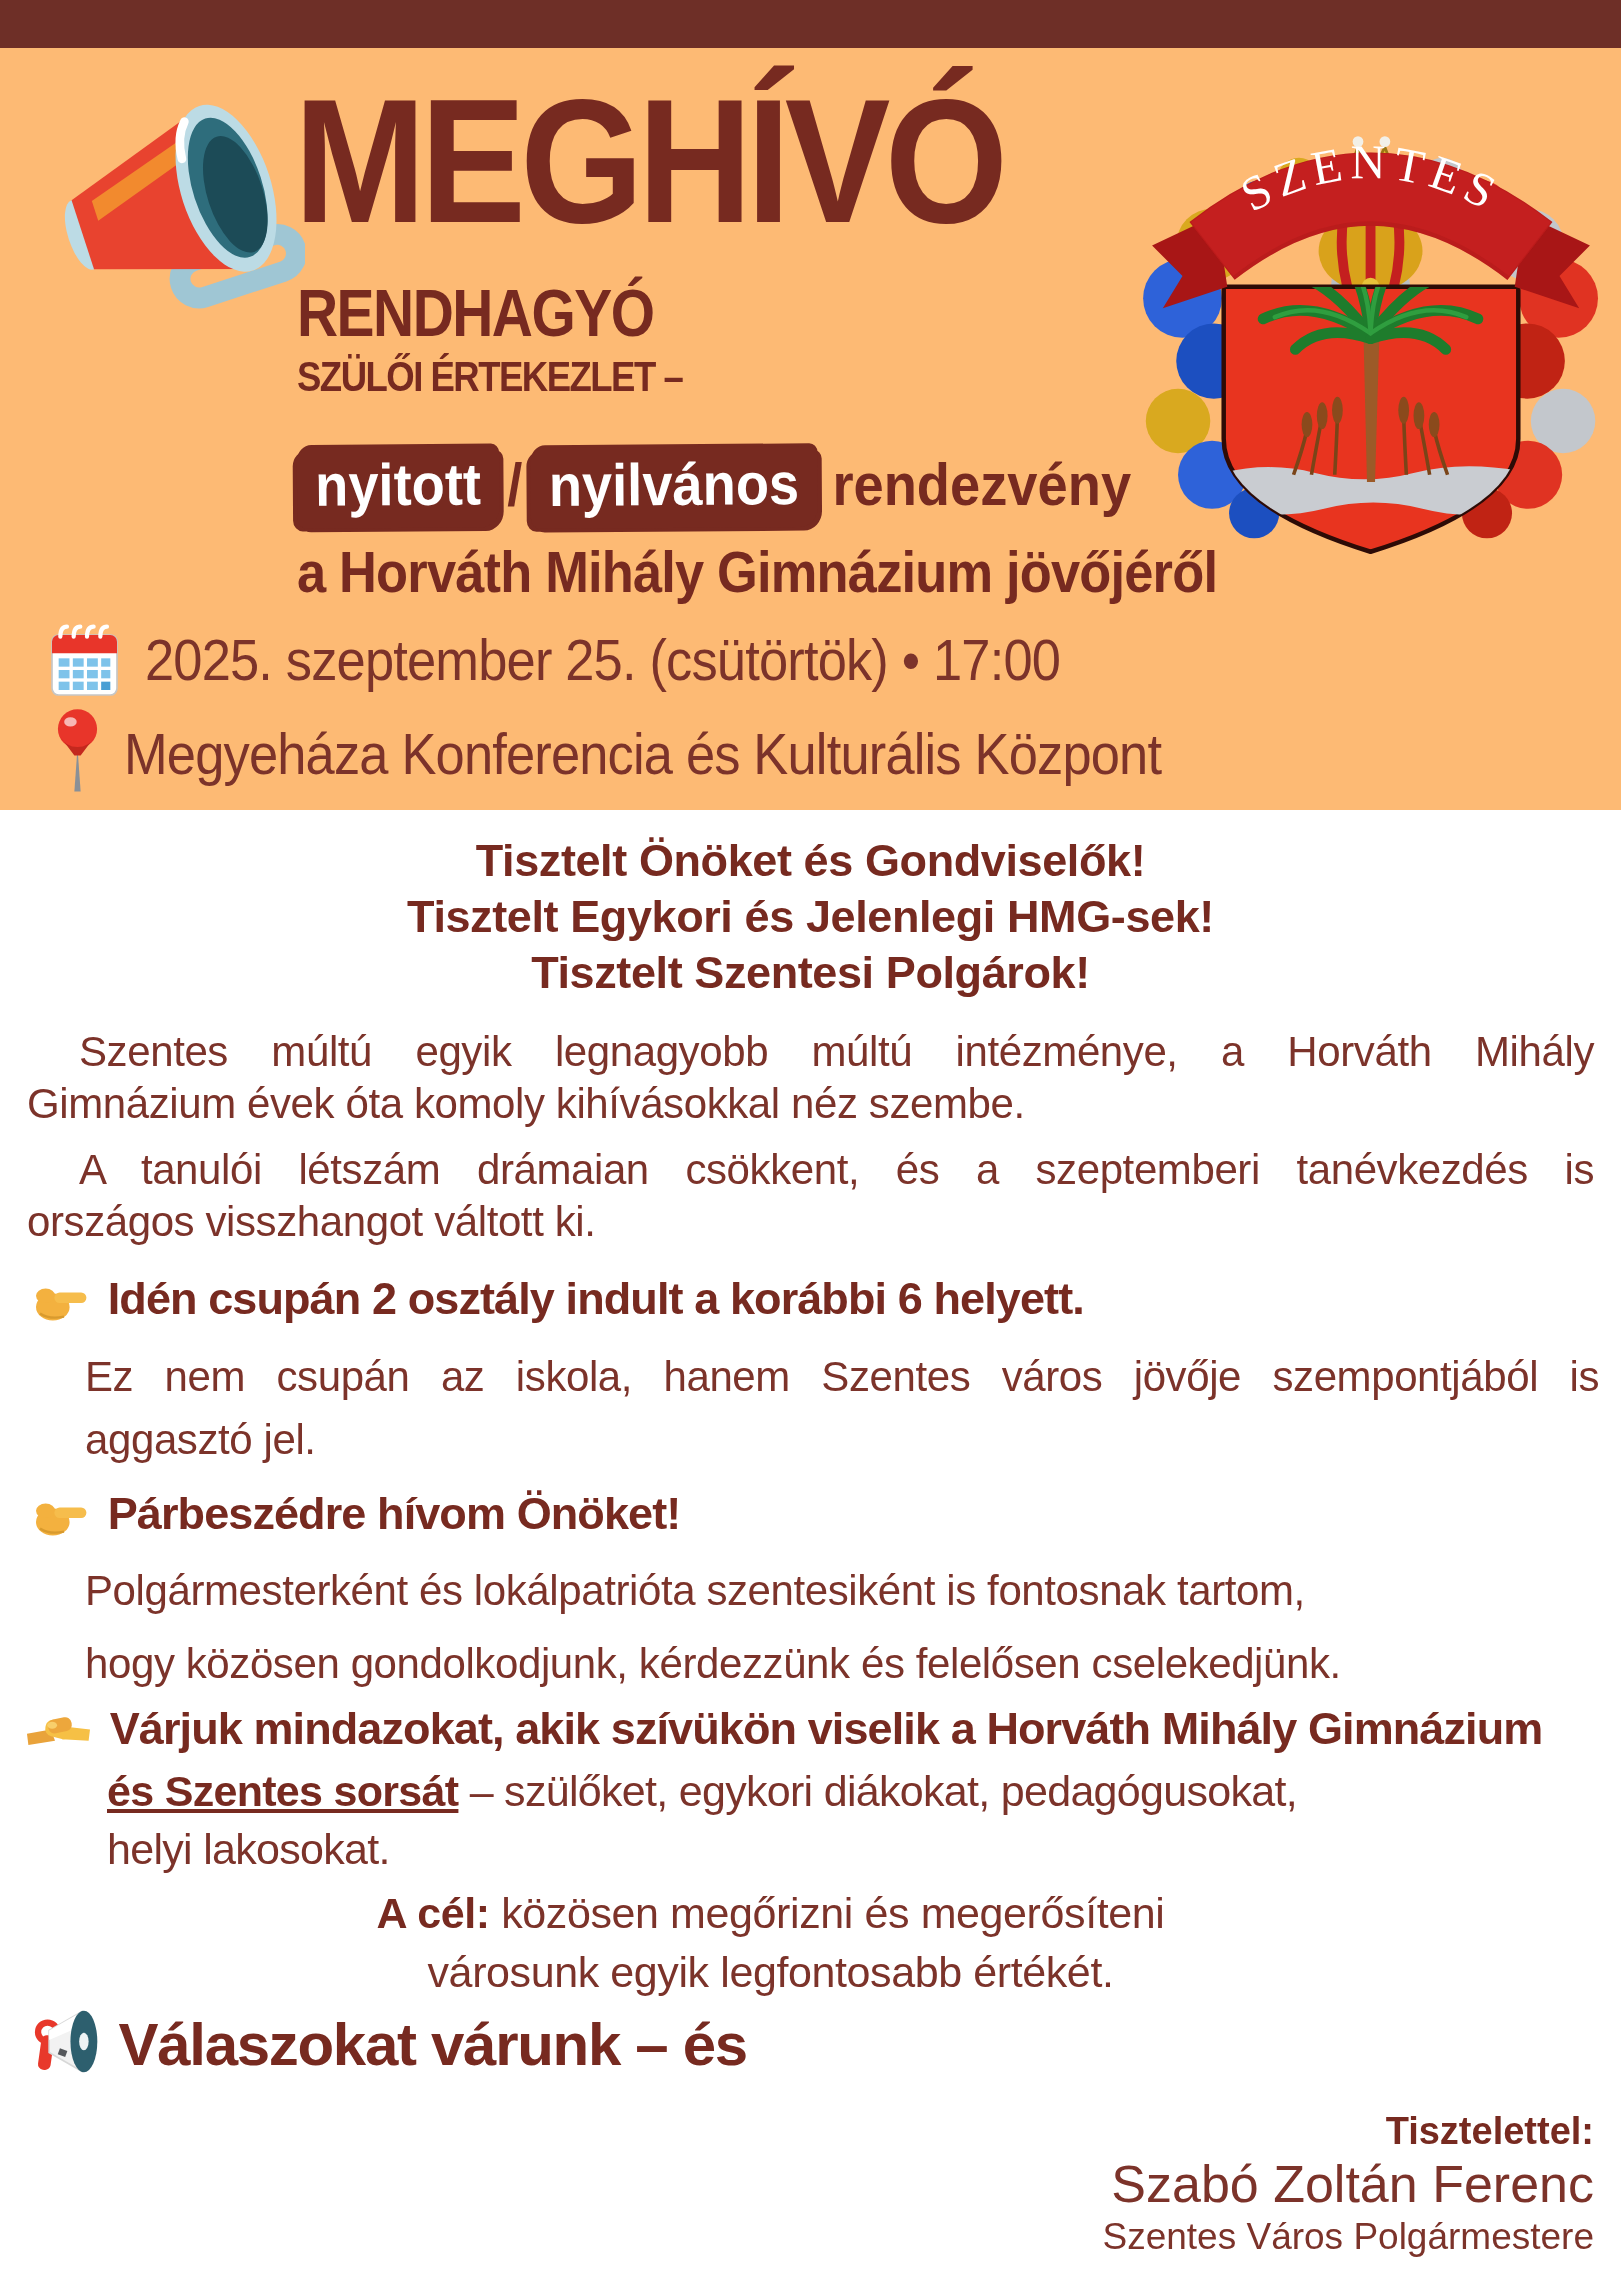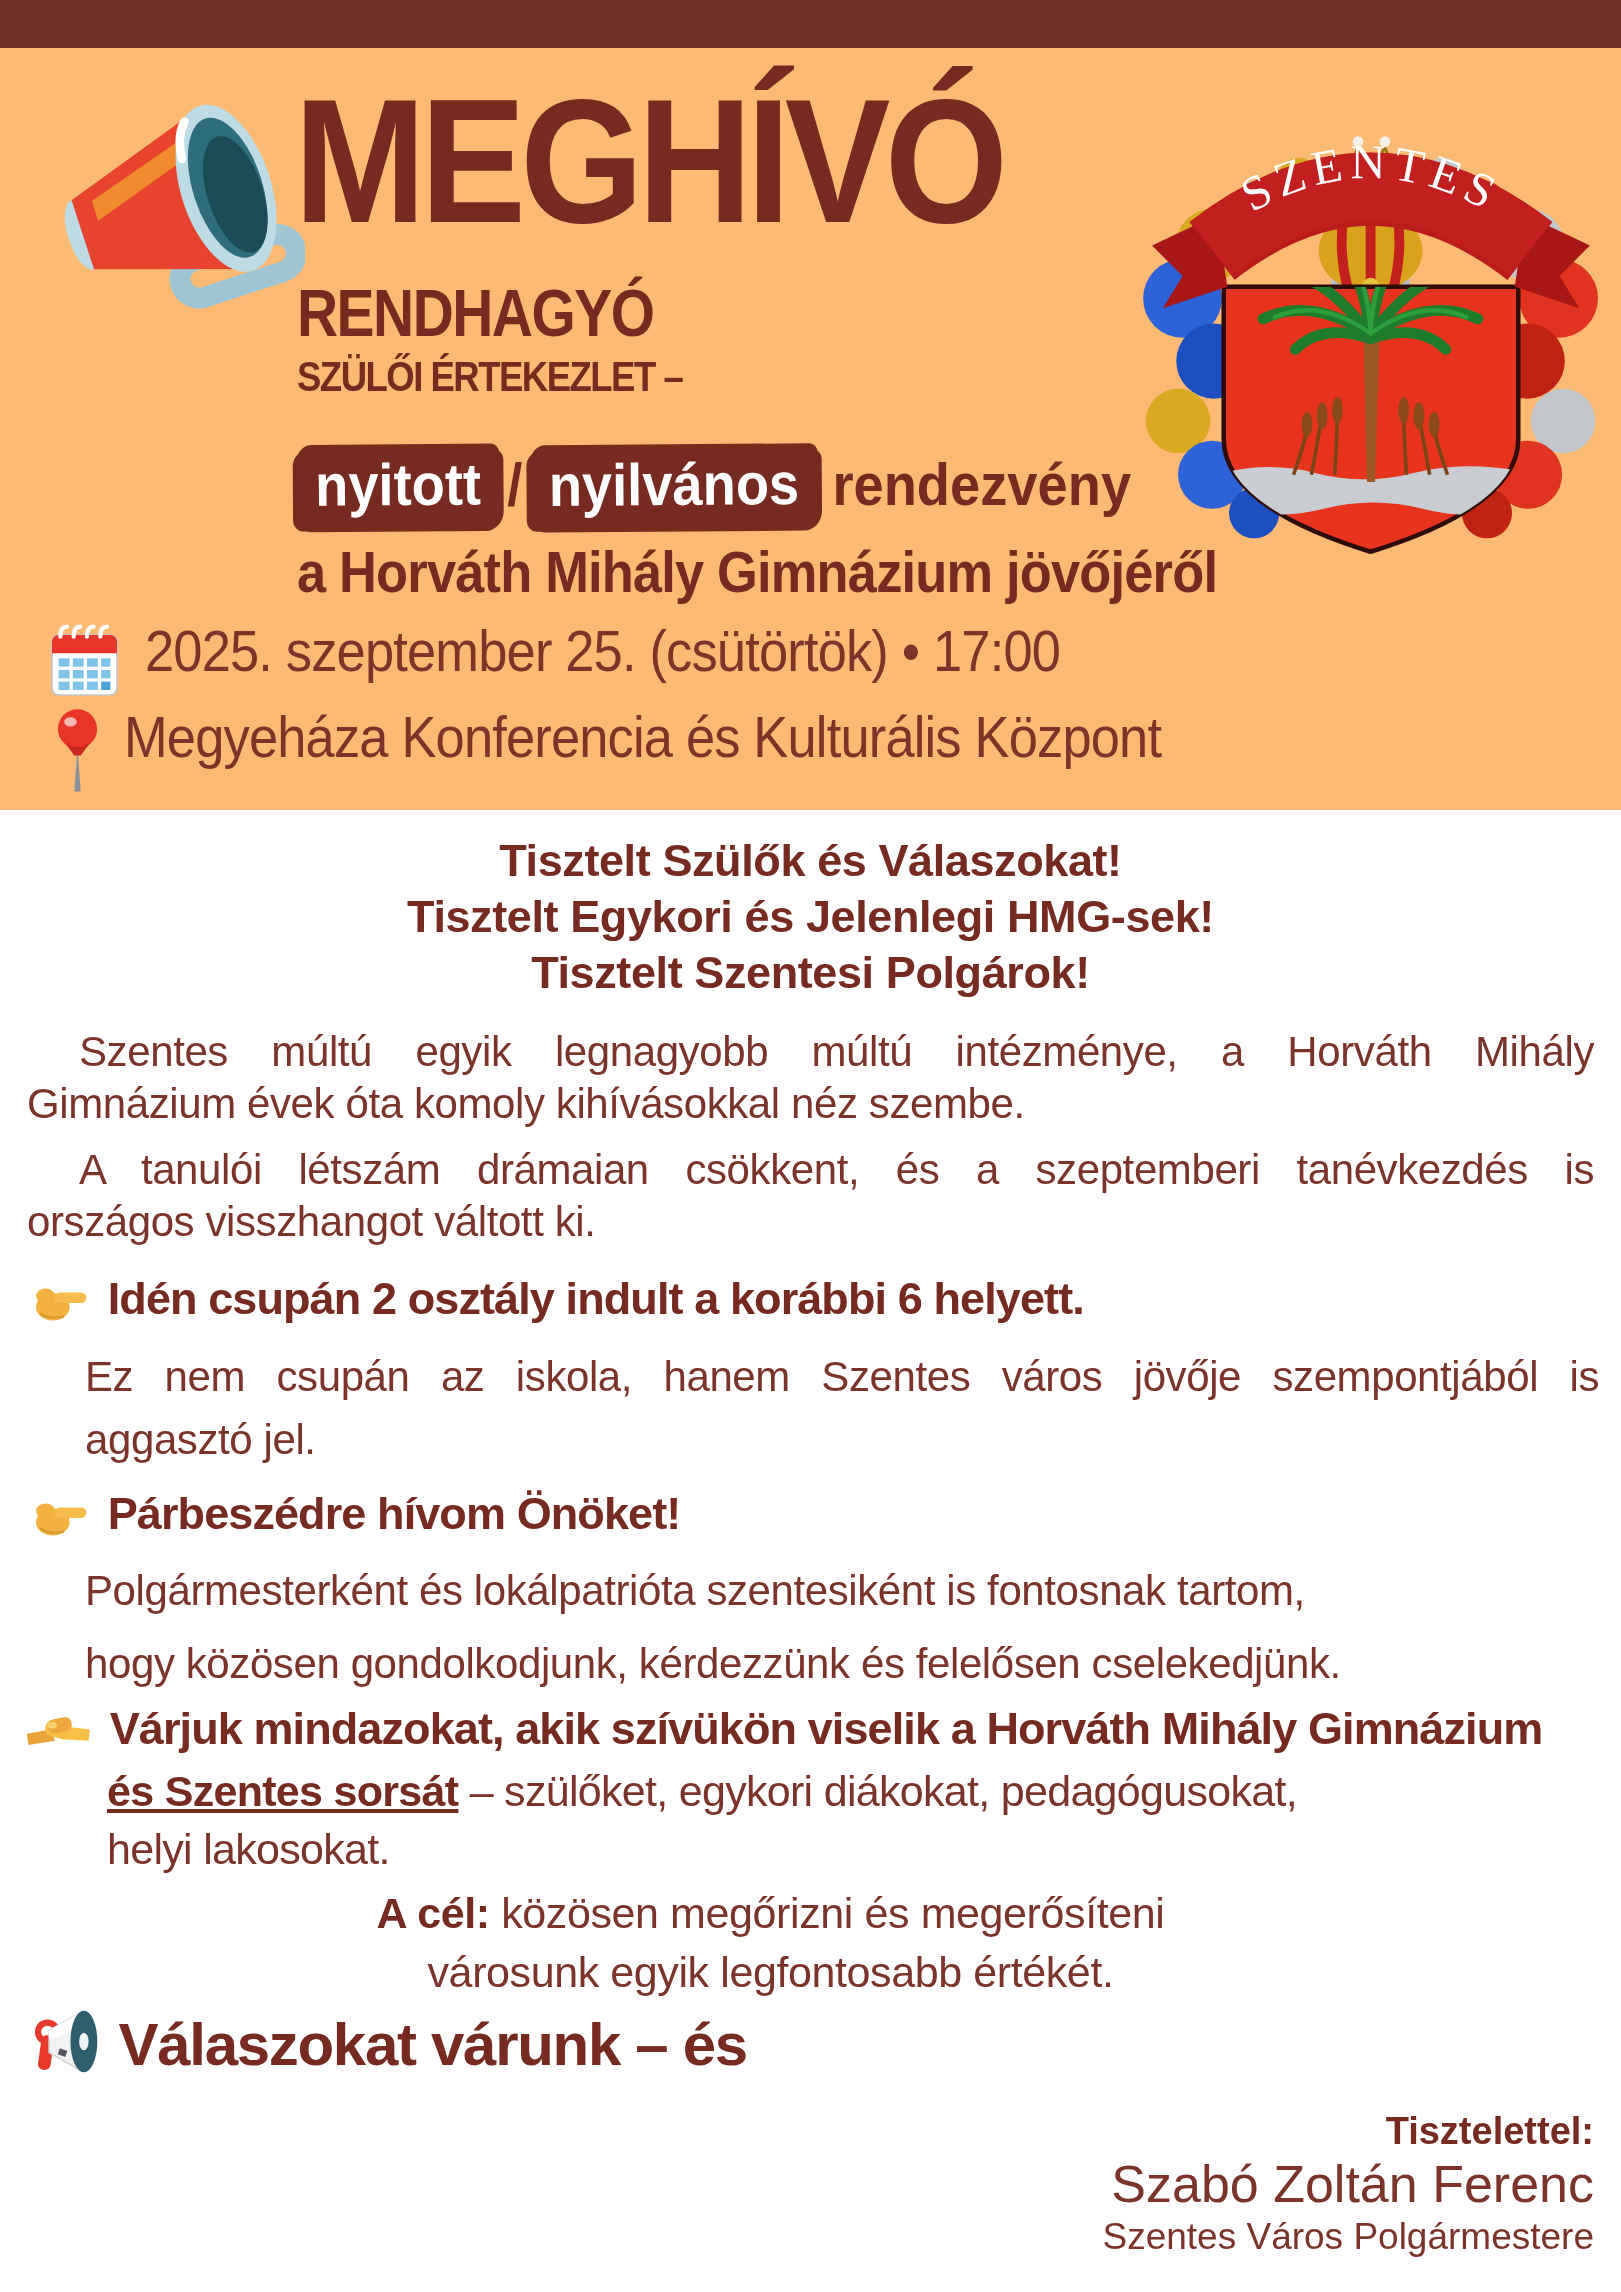--- a/index.html
+++ b/index.html
@@ -28,21 +28,21 @@
   .hl-line{position:absolute;left:297px;top:399px;font-size:59px;font-weight:700;color:#772a20;}
   .hl{
     background:#772a20;color:#ffffff;padding:3.6px 19.7px 9px 19.7px;display:inline-block;
     border-radius:16px 9px 19.7px 10.7px;
     box-shadow:4.5px 3.6px 0 #772a20,-4.5px 2.7px 0 #772a20,0 -2.7px 0 #772a20;
     transform:rotate(-.4deg);
   }
   .hl-sep{padding:0 9px;}
   .subject-line{position:absolute;left:297px;top:491px;font-size:57px;font-weight:700;letter-spacing:-0.9px;color:#772a20;}
 
-  .info-row{position:absolute;display:flex;color:#7c332a;}
+  .info-row{position:absolute;display:flex;align-items:center;color:#7c332a;}
   .info-row .icon-box{flex:0 0 auto;}
   .date-row{left:47px;top:570px;}
   .loc-row{left:54px;top:656px;}
   .info-text{font-size:57px;font-weight:400;letter-spacing:-0.9px;margin-left:23px;}
 
   .crest{position:absolute;left:1127px;top:12.5px;width:488px;height:515px;}
 
   .greetings{position:absolute;left:0;top:22.4px;width:1621px;text-align:center;
     font-size:45px;font-weight:700;line-height:56px;color:#772a20;letter-spacing:-0.4px;}
 
@@ -264,21 +264,21 @@
       <text font-family="'Liberation Serif','DejaVu Serif',serif" font-size="54" fill="#ffffff" letter-spacing="7">
         <textPath href="#bannerArc" startOffset="50%" text-anchor="middle">SZENTES</textPath>
       </text>
     </g>
   </svg>
 </div>
 
 <div class="content">
 
   <div class="greetings">
-    <div>Tisztelt Szülők és Válaszokat!</div>
+    <div>Tisztelt Önöket és Gondviselők!</div>
     <div>Tisztelt Egykori és Jelenlegi HMG-sek!</div>
     <div>Tisztelt Szentesi Polgárok!</div>
   </div>
 
   <div class="para para1">
     <div class="jline ind">Szentes múltú egyik legnagyobb múltú intézménye, a Horváth Mihály</div>
     <div>Gimnázium évek óta komoly kihívásokkal néz szembe.</div>
   </div>
 
   <div class="para para2">

